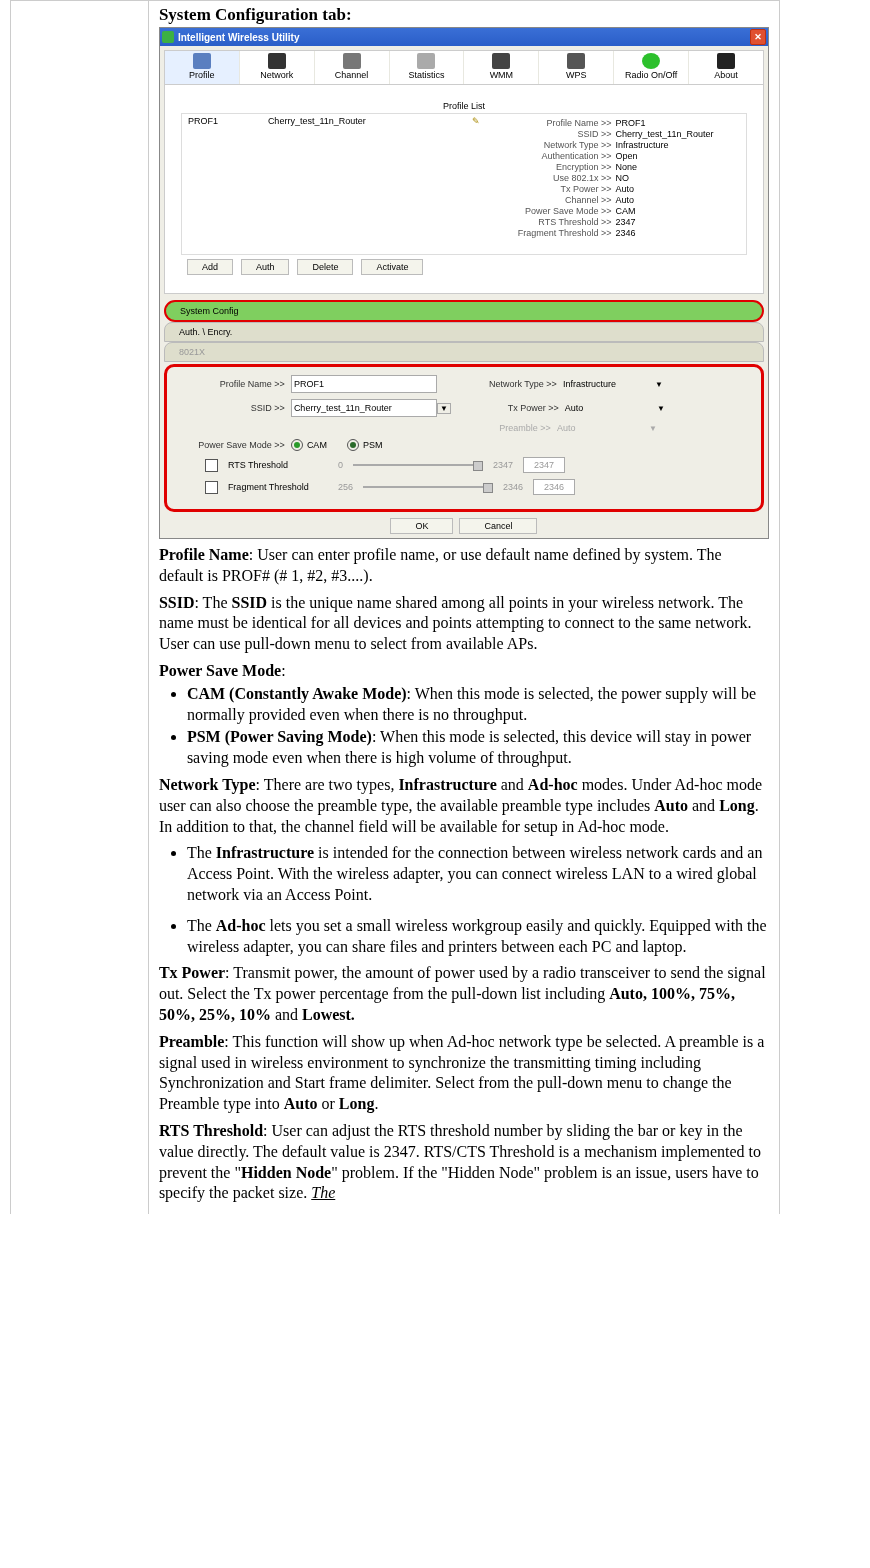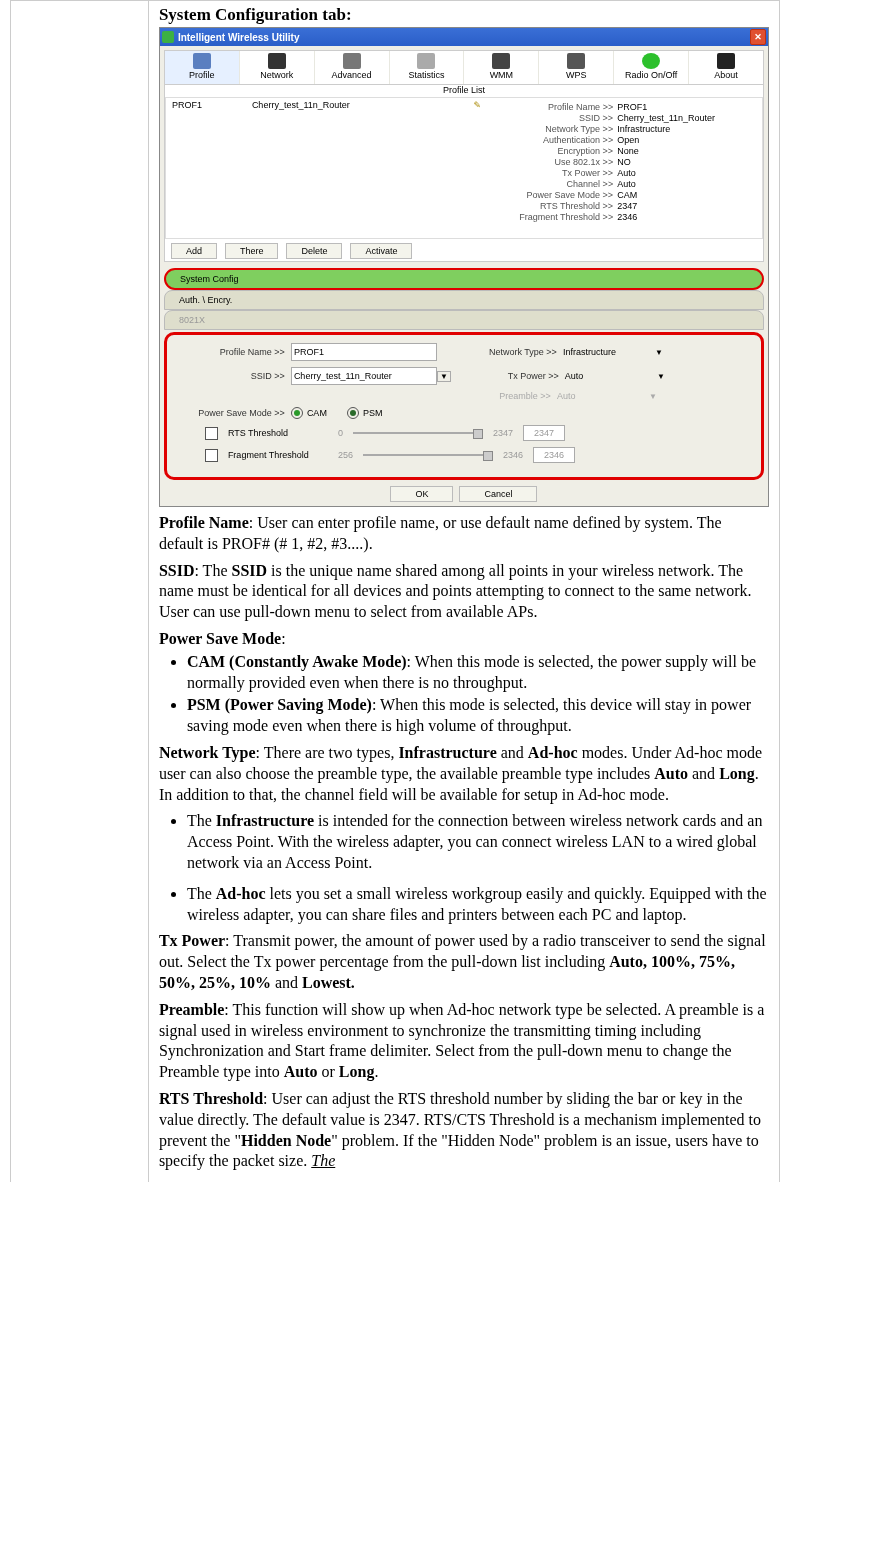--- a/index.html
+++ b/index.html
@@ -104,21 +104,21 @@
   .tab .ticon.netw { background: #333; }
   .tab .ticon.adv  { background: #777; }
   .tab .ticon.stat { background: #aaa; }
   .tab .ticon.wmm  { background: #444; }
   .tab .ticon.wps  { background: #555; }
   .tab .ticon.radio{ background: #2cc02c; border-radius: 50%; }
   .tab .ticon.about{ background: #222; }
   .profpanel {
     background: #fff;
     border: 1px solid #ccc;
-    padding: 0;
+    padding: 16px;
   }
   .profheader {
     text-align: center;
     font-size: 9px;
     padding-bottom: 2px;
   }
   .profrow {
     display: flex;
     border: 1px solid #ddd;
     height: 140px;
@@ -298,21 +298,21 @@
       <div class="ti">
         <div class="appicon"></div>
         <span>Intelligent Wireless Utility</span>
       </div>
       <div class="closebtn">✕</div>
     </div>
     <div class="winbody">
       <div class="tabbar">
         <div class="tab active"><div class="ticon prof"></div><span>Profile</span></div>
         <div class="tab"><div class="ticon netw"></div><span>Network</span></div>
-        <div class="tab"><div class="ticon adv"></div><span>Advanced</span></div>
+        <div class="tab"><div class="ticon adv"></div><span>Channel</span></div>
         <div class="tab"><div class="ticon stat"></div><span>Statistics</span></div>
         <div class="tab"><div class="ticon wmm"></div><span>WMM</span></div>
         <div class="tab"><div class="ticon wps"></div><span>WPS</span></div>
         <div class="tab"><div class="ticon radio"></div><span>Radio On/Off</span></div>
         <div class="tab"><div class="ticon about"></div><span>About</span></div>
       </div>
 
       <div class="profpanel">
         <div class="profheader">Profile List</div>
         <div class="profrow">
@@ -365,21 +365,21 @@
                         <span class="v">2347</span>
                       </div>
             <div class="kv">
                         <span class="k">Fragment Threshold &gt;&gt;</span>
                         <span class="v">2346</span>
                       </div>
           </div>
         </div>
         <div class="btnrow">
           <div class="b">Add</div>
-          <div class="b">There</div>
+          <div class="b">Auth</div>
           <div class="b">Delete</div>
           <div class="b">Activate</div>
         </div>
       </div>
 
       <div class="subtabs">
         <div class="subtab active">System Config</div>
         <div class="subtab">Auth. \ Encry.</div>
         <div class="subtab faded">8021X</div>
       </div>

